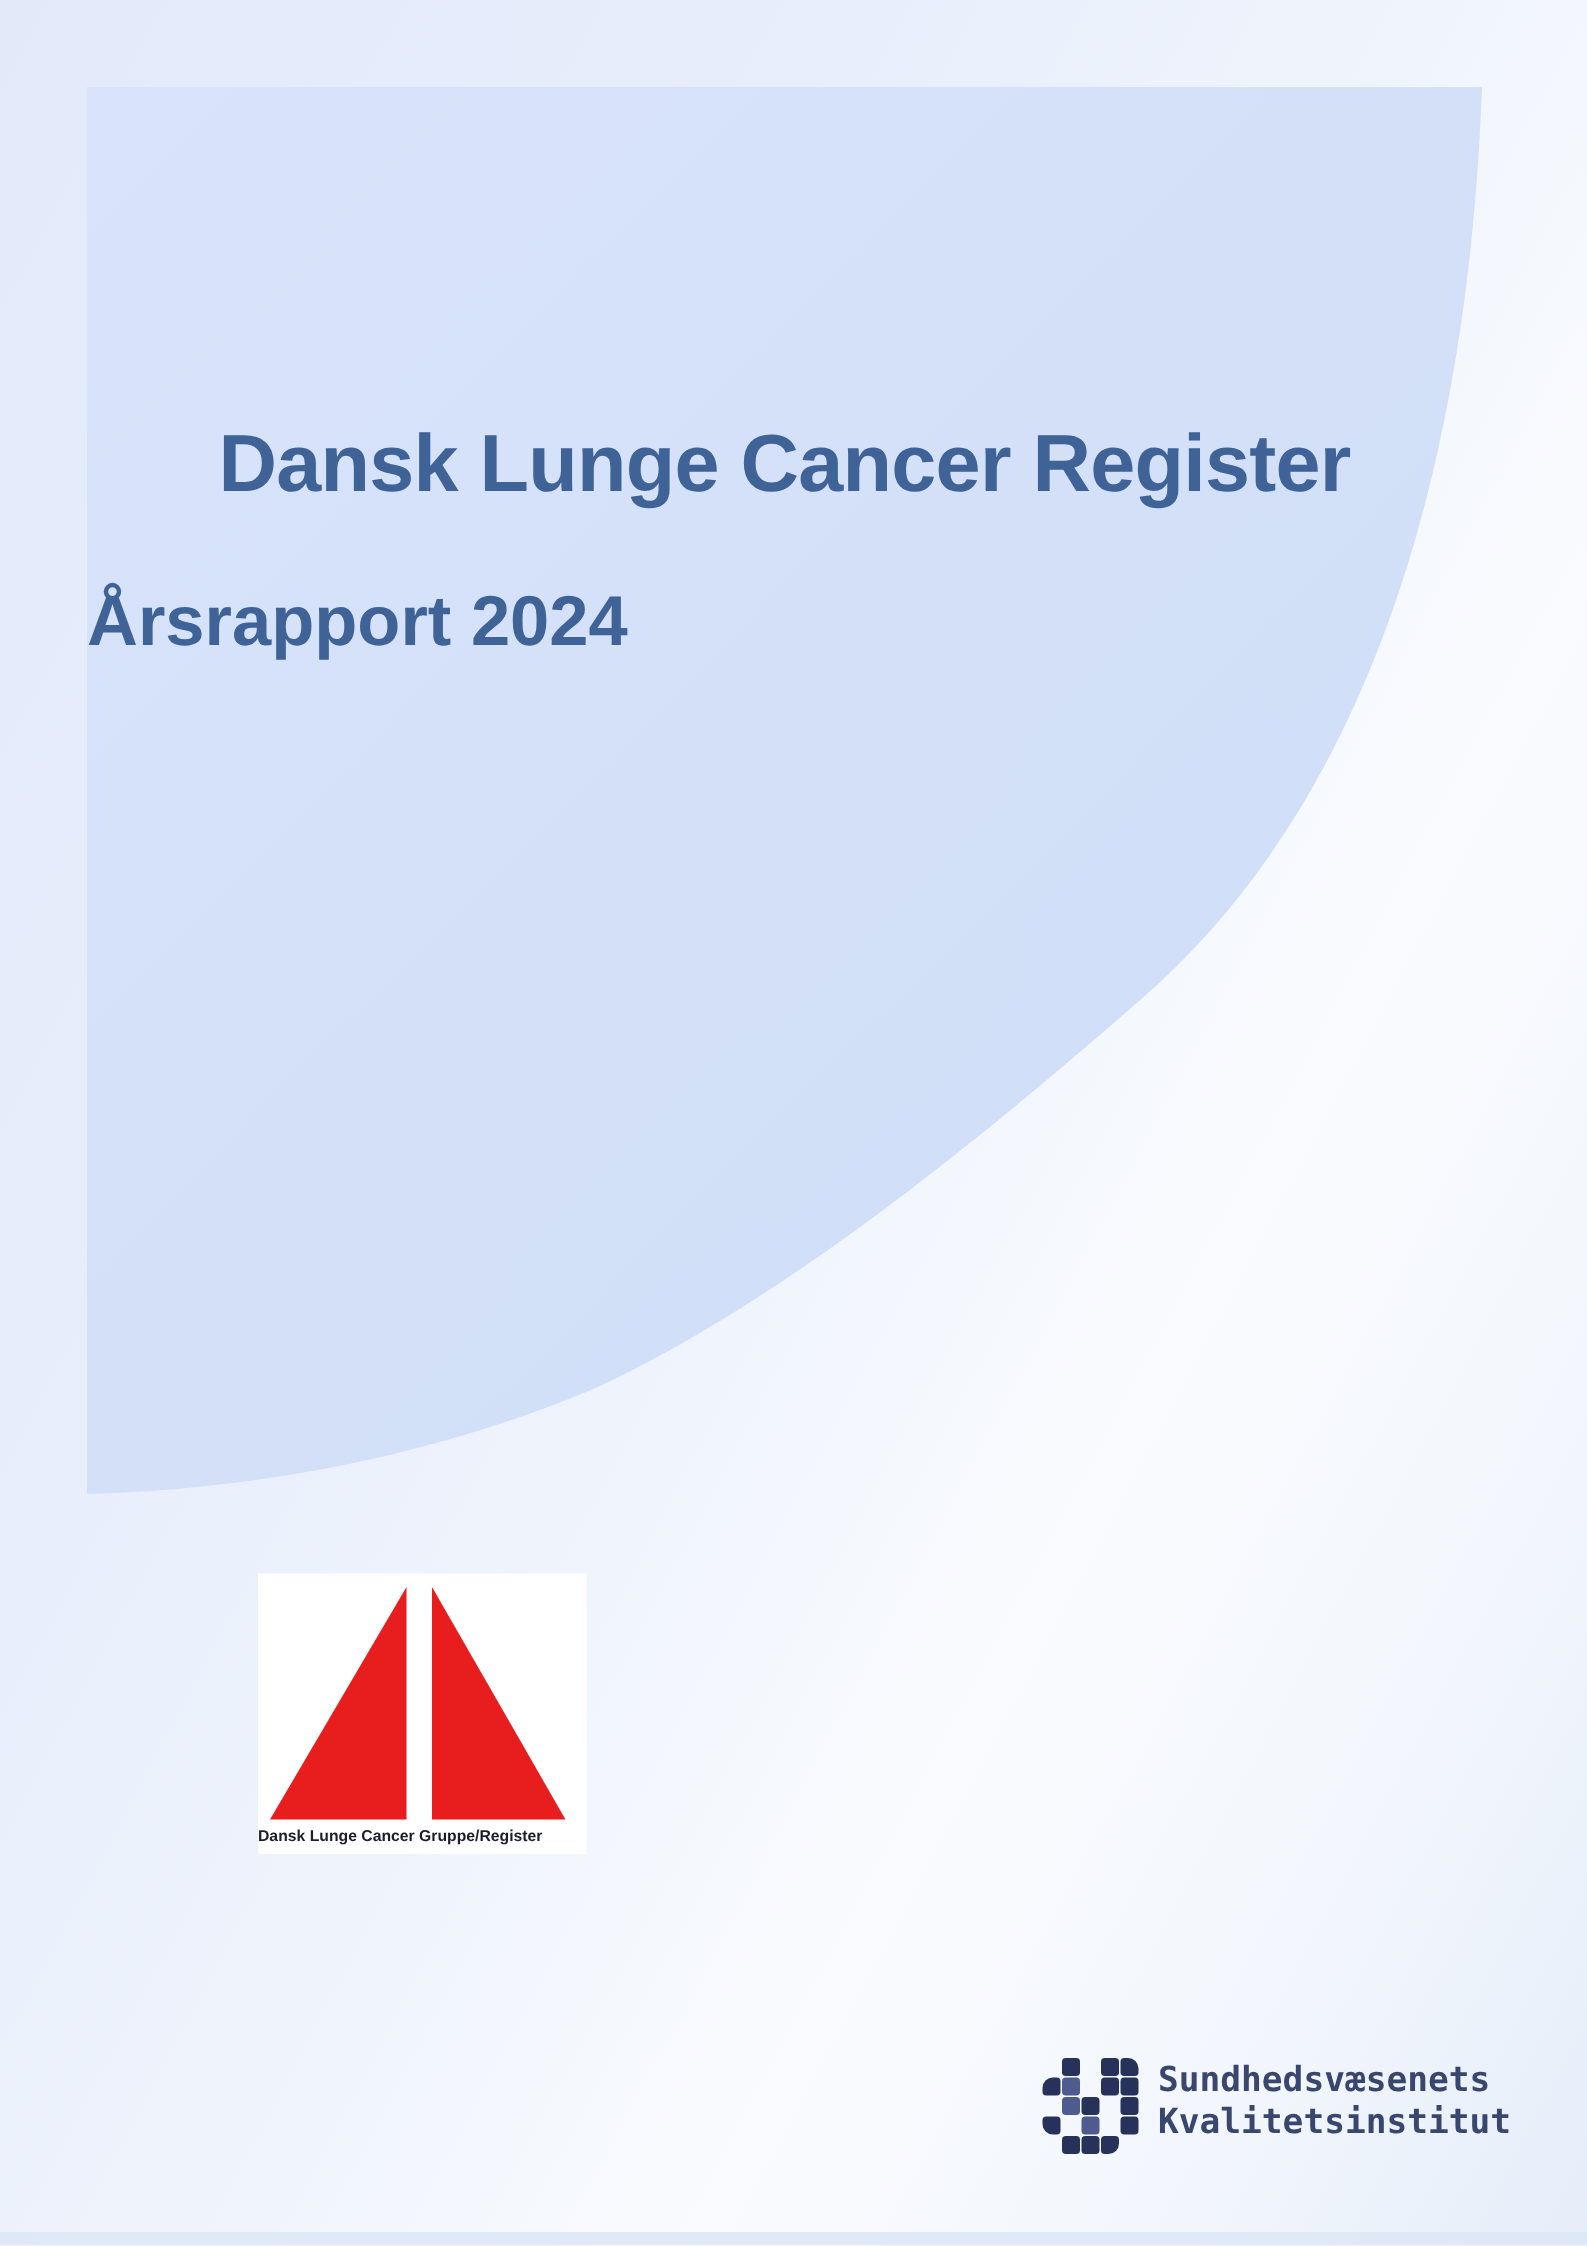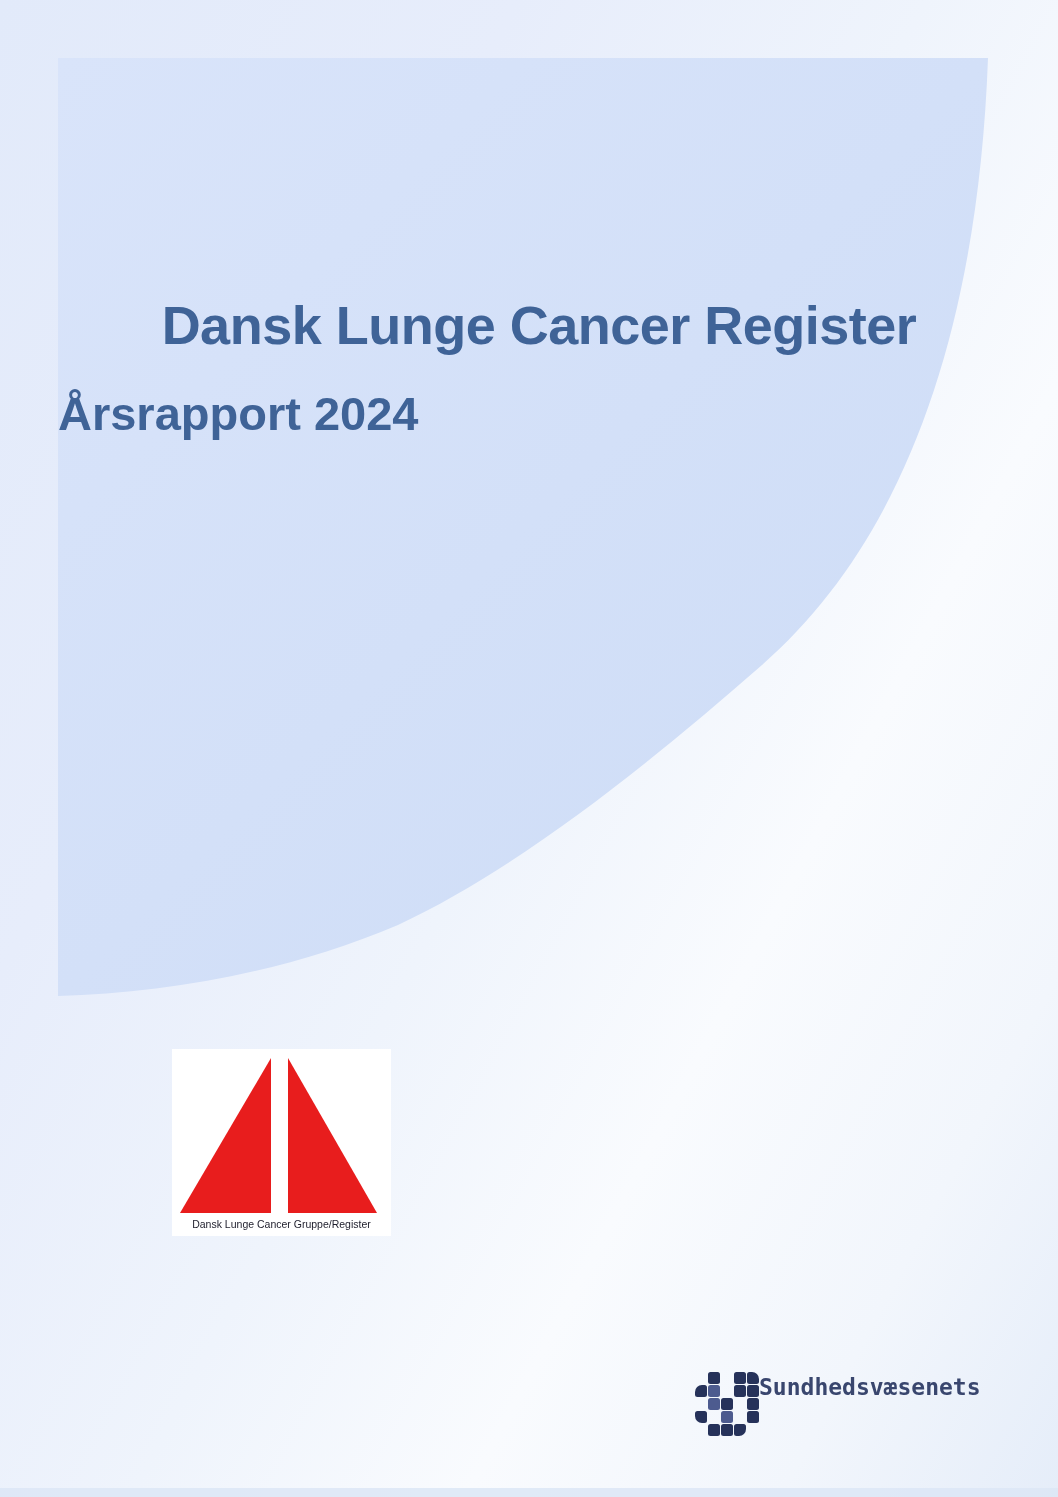--- a/index.html
+++ b/index.html
@@ -13,48 +13,48 @@
     background:linear-gradient(118deg,
       #e2eafa 0%, #e7edfb 28%, #eff4fc 50%,
       #f9fbfe 68%, #f2f6fc 85%, #e5edf9 100%);
   }
   .page::after{
     content:"";position:absolute;left:0;bottom:0;width:100%;height:9px;
     background:var(--page-bottom-strip);opacity:.85;pointer-events:none;
   }
   .panel-svg{position:absolute;left:0;top:0;width:1058px;height:1497px;}
   .title{
-    position:absolute;left:58px;top:280px;width:930px;margin:16px;
+    position:absolute;left:58px;top:280px;width:930px;margin:0;
     text-align:center;font-size:54px;line-height:58px;font-weight:700;
     letter-spacing:-0.5px;color:var(--title-blue);
   }
   .subtitle{
     position:absolute;left:58px;top:388px;width:930px;
     text-align:left;font-size:47px;line-height:52px;font-weight:700;
     color:var(--title-blue);
   }
   .period{
     position:absolute;left:58px;top:557px;width:930px;
     text-align:center;font-size:16.5px;line-height:20px;font-weight:700;
     letter-spacing:.2px;color:var(--period-text);
   }
   .dlcg{
     position:absolute;left:172px;top:1049px;width:219px;height:187px;
     background:#ffffff;
   }
   .dlcg-tri{position:absolute;left:0;top:0;width:219px;height:172px;}
   .dlcg-tri .tri{fill:var(--logo-red);}
   .dlcg-caption{
-    position:absolute;left:0;bottom:6px;width:100%;text-align:center;
-    font-size:10.5px;font-weight:400;color:var(--logo-caption);
+    position:absolute;left:0;bottom:6px;width:100%;text-align:left;
+    font-size:10.5px;font-weight:700;color:var(--logo-caption);
     letter-spacing:0px;
   }
   .publisher{
     position:absolute;left:695px;top:1371px;
-    display:flex;align-items:flex-start;
+    display:flex;align-items:flex-start;gap:13px;
   }
   .pub-icon{
     display:grid;grid-template-columns:repeat(5,12px);grid-auto-rows:12px;
     gap:1px;width:64px;height:64px;margin-top:1px;
   }
   .pub-icon .cell{width:12px;height:12px;border-radius:2.5px;}
   .pub-icon .c0{visibility:hidden;}
   .pub-icon .c1{background:var(--icon-dark);}
   .pub-icon .c2{background:var(--icon-medium);}
   .pub-icon .cell:nth-child(5){border-top-right-radius:7px;}
@@ -121,16 +121,17 @@
         <div class="cell c0"></div>
         <div class="cell c1"></div>
         <div class="cell c0"></div>
         <div class="cell c1"></div>
         <div class="cell c1"></div>
         <div class="cell c1"></div>
         <div class="cell c0"></div>
       </div>
     <div class="pub-text">
       <div>Sundhedsvæsenets</div>
+      <div>Kvalitetsinstitut</div>
     </div>
   </div>
 
 </div>
 
 </body></html>

